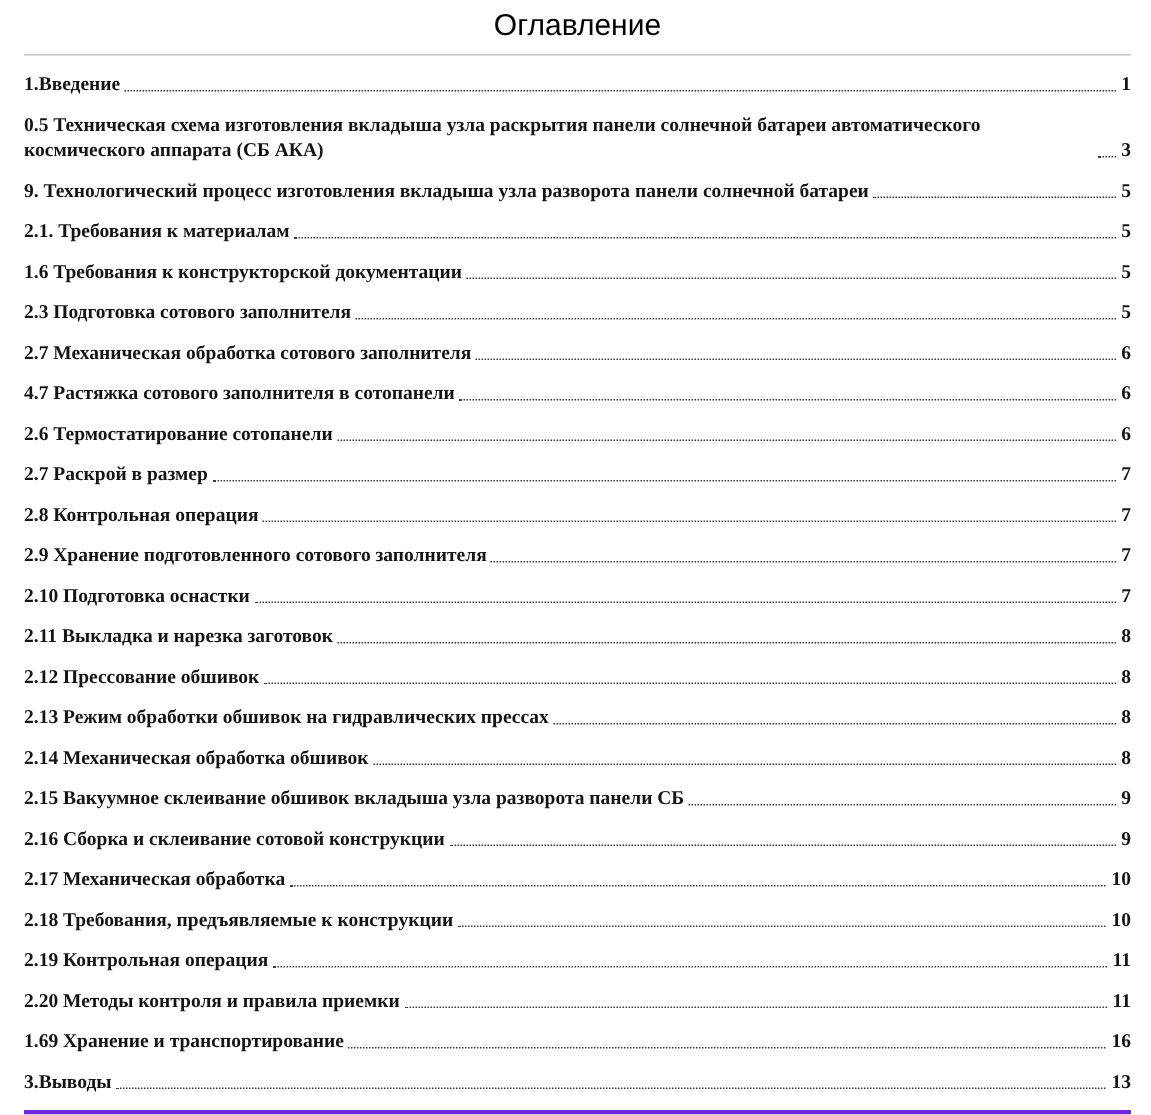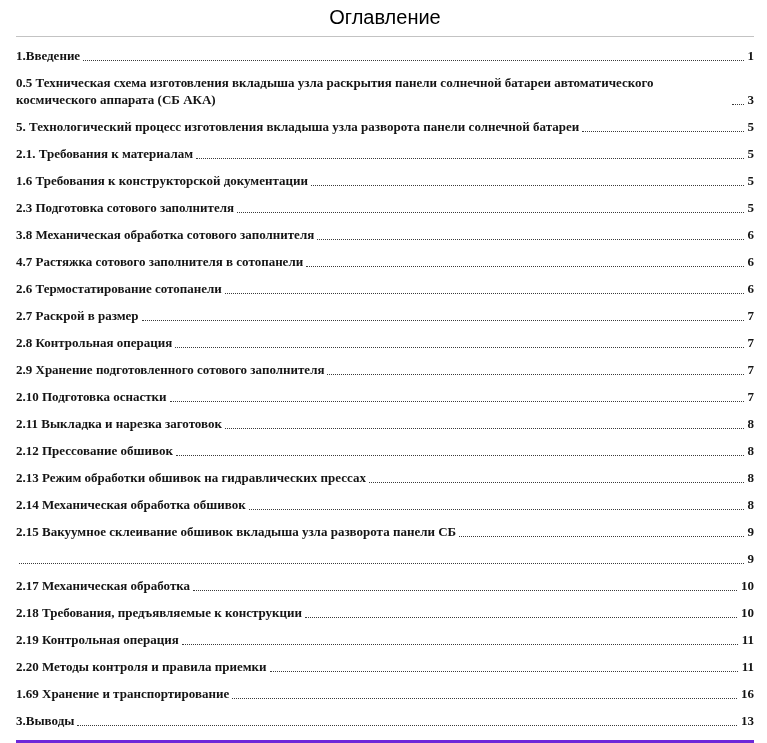--- a/index.html
+++ b/index.html
@@ -48,21 +48,21 @@
         <span class="p">1</span>
       </div>
 
     <div class="toc-entry">
         <span class="t">0.5 Техническая схема изготовления вкладыша узла раскрытия панели солнечной батареи автоматического космического аппарата (СБ АКА)</span>
         <span class="leader"></span>
         <span class="p">3</span>
       </div>
 
     <div class="toc-entry">
-        <span class="t">5. Технологический процесс изготовления вкладыша узла разворота панели солнечной батареи</span>
+        <span class="t">9. Технологический процесс изготовления вкладыша узла разворота панели солнечной батареи</span>
         <span class="leader"></span>
         <span class="p">5</span>
       </div>
 
     <div class="toc-entry">
         <span class="t">2.1. Требования к материалам</span>
         <span class="leader"></span>
         <span class="p">5</span>
       </div>
 
@@ -72,21 +72,21 @@
         <span class="p">5</span>
       </div>
 
     <div class="toc-entry">
         <span class="t">2.3 Подготовка сотового заполнителя</span>
         <span class="leader"></span>
         <span class="p">5</span>
       </div>
 
     <div class="toc-entry">
-        <span class="t">3.8 Механическая обработка сотового заполнителя</span>
+        <span class="t">2.7 Механическая обработка сотового заполнителя</span>
         <span class="leader"></span>
         <span class="p">6</span>
       </div>
 
     <div class="toc-entry">
         <span class="t">4.7 Растяжка сотового заполнителя в сотопанели</span>
         <span class="leader"></span>
         <span class="p">6</span>
       </div>
 
@@ -144,20 +144,21 @@
         <span class="p">8</span>
       </div>
 
     <div class="toc-entry">
         <span class="t">2.15 Вакуумное склеивание обшивок вкладыша узла разворота панели СБ</span>
         <span class="leader"></span>
         <span class="p">9</span>
       </div>
 
     <div class="toc-entry">
+        <span class="t">2.16 Сборка и склеивание сотовой конструкции</span>
         <span class="leader"></span>
         <span class="p">9</span>
       </div>
 
     <div class="toc-entry">
         <span class="t">2.17 Механическая обработка</span>
         <span class="leader"></span>
         <span class="p">10</span>
       </div>
 

